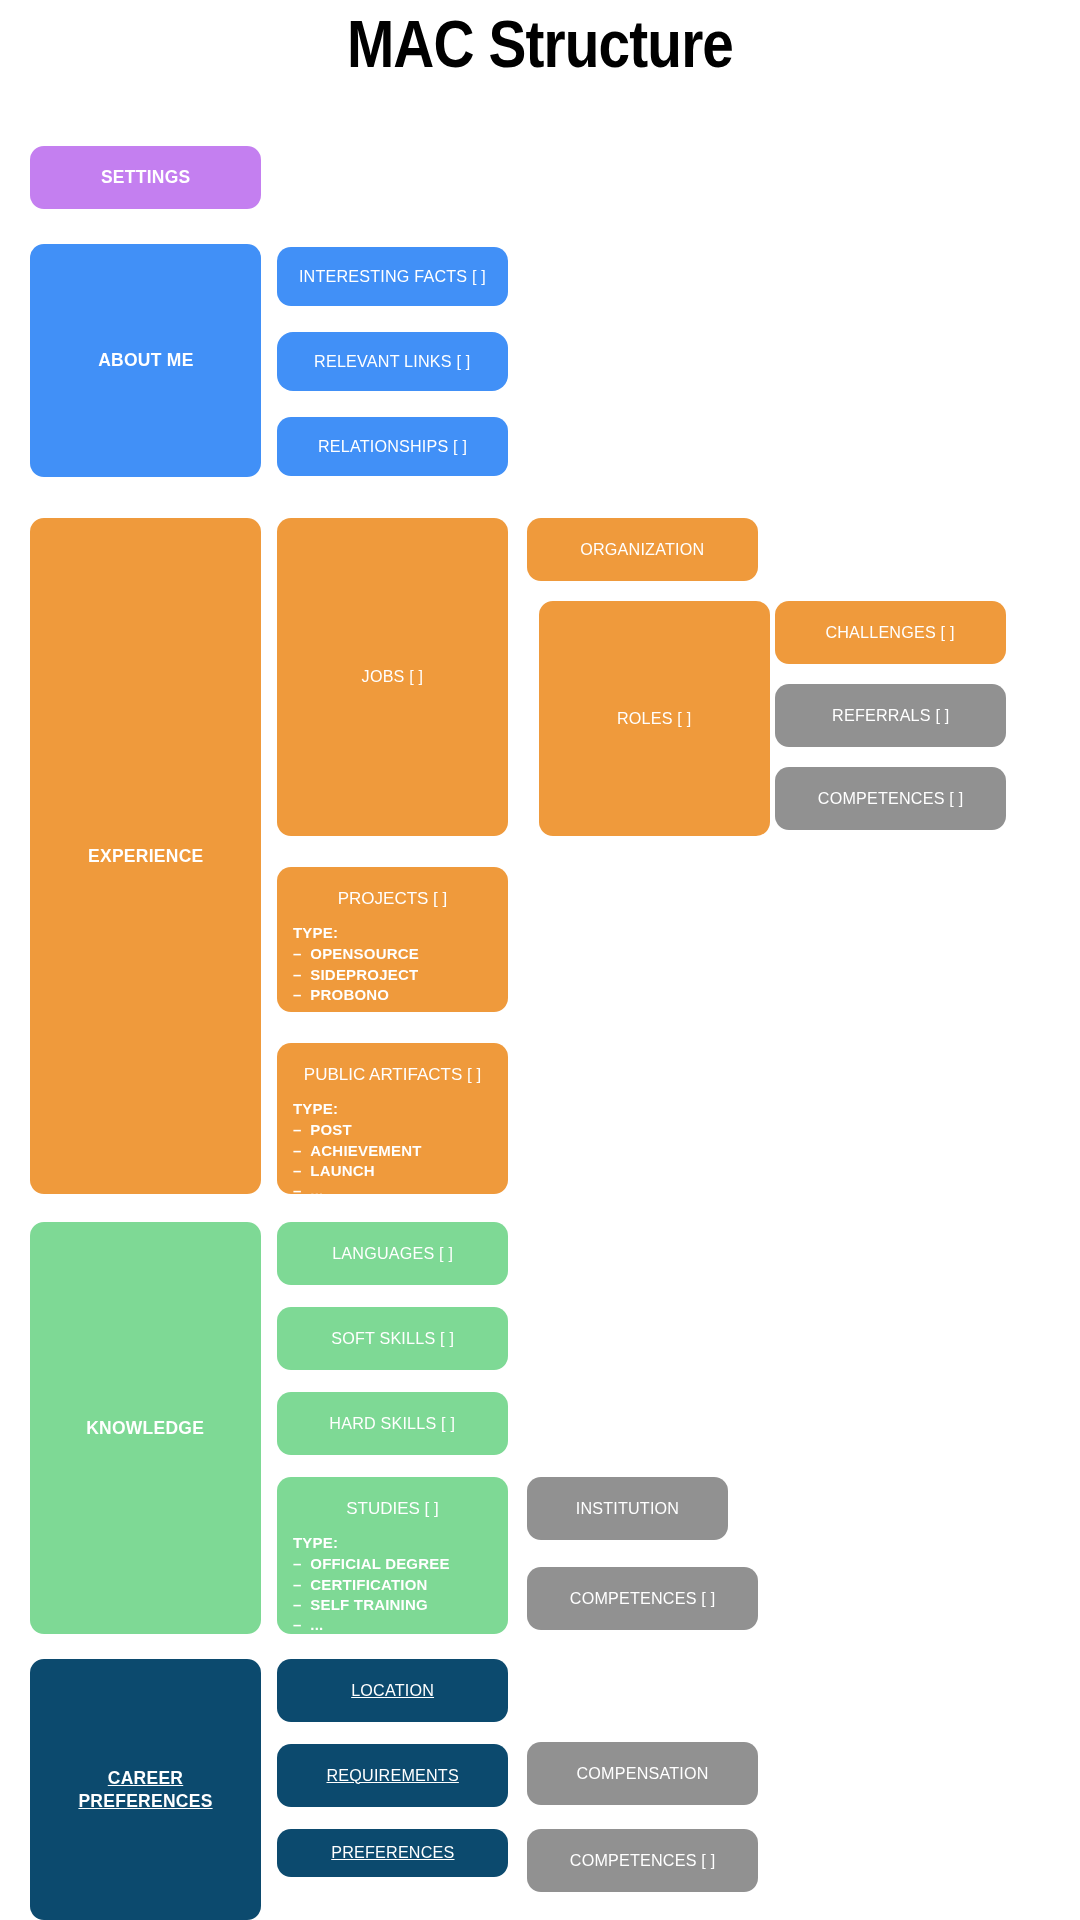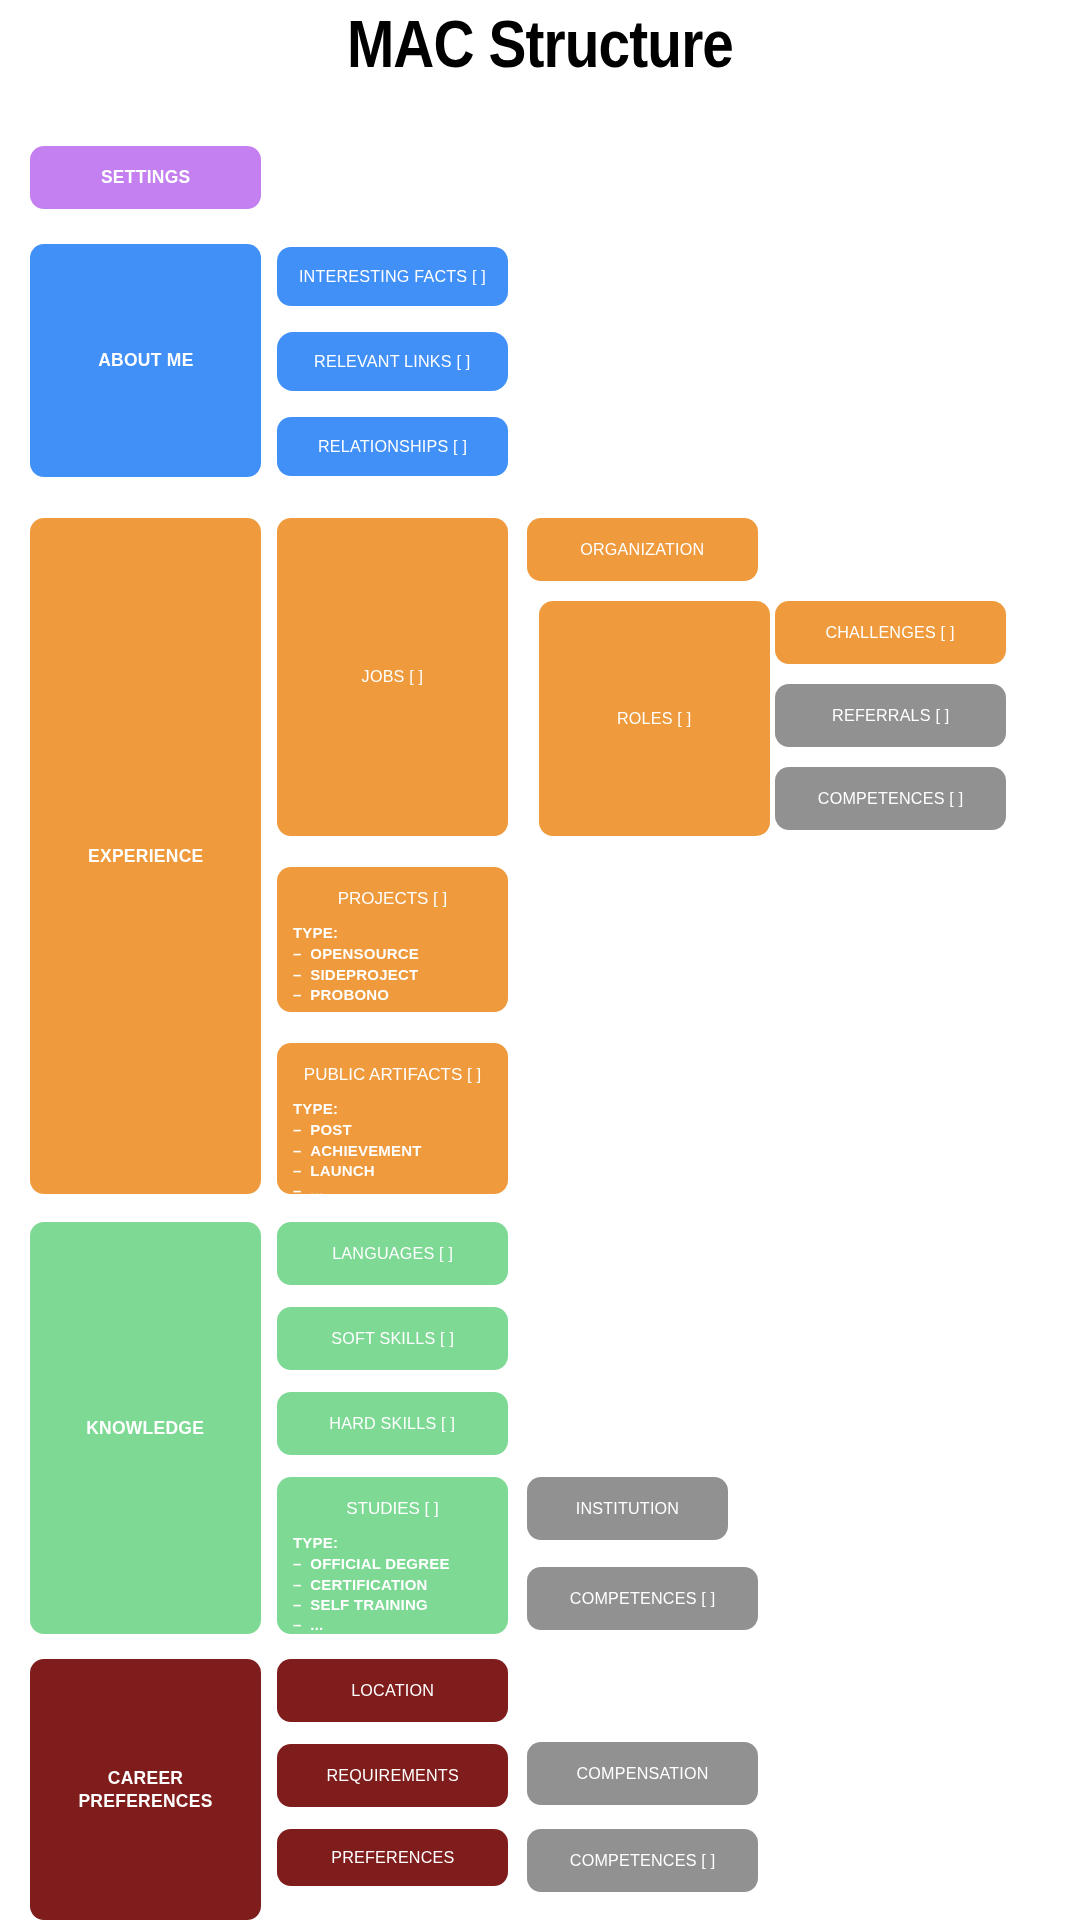--- a/index.html
+++ b/index.html
@@ -84,21 +84,21 @@
     padding: 0;
   }
   .card.withlist .typeblock li::before {
     content: "\2013\00a0\00a0";
   }
 
   .c-settings   { background: #C47FF0; }
   .c-about      { background: #4190F7; }
   .c-experience { background: #EF9A3C; }
   .c-knowledge  { background: #7ED995; }
-  .c-career     { background: #7f1d1d; }
+  .c-career     { background: #0c4a6e; text-decoration: underline; }
   .c-gray       { background: #919191; }
 </style>
 </head>
 <body>
 
 <div id="page-title">MAC Structure</div>
 
 <div class="card primary c-settings" style="left:30px; top:146px; width:231px; height:63px;">
   <span class="lbl">SETTINGS</span>
 </div>
@@ -206,21 +206,21 @@
 <div class="card primary c-career" style="left:30px; top:1659px; width:231px; height:261px;">
   <span class="lbl">CAREER PREFERENCES</span>
 </div>
 
 <div class="card leaf c-career" style="left:277px; top:1659px; width:231px; height:63px;">
   <span class="lbl">LOCATION</span>
 </div>
 <div class="card leaf c-career" style="left:277px; top:1744px; width:231px; height:63px;">
   <span class="lbl">REQUIREMENTS</span>
 </div>
-<div class="card leaf c-career" style="left:277px; top:1829px; width:231px; height:57px;">
+<div class="card leaf c-career" style="left:277px; top:1829px; width:231px; height:48px;">
   <span class="lbl">PREFERENCES</span>
 </div>
 
 <div class="card leaf c-gray" style="left:527px; top:1742px; width:231px; height:63px;">
   <span class="lbl">COMPENSATION</span>
 </div>
 <div class="card leaf c-gray" style="left:527px; top:1829px; width:231px; height:63px;">
   <span class="lbl">COMPETENCES [ ]</span>
 </div>
 

